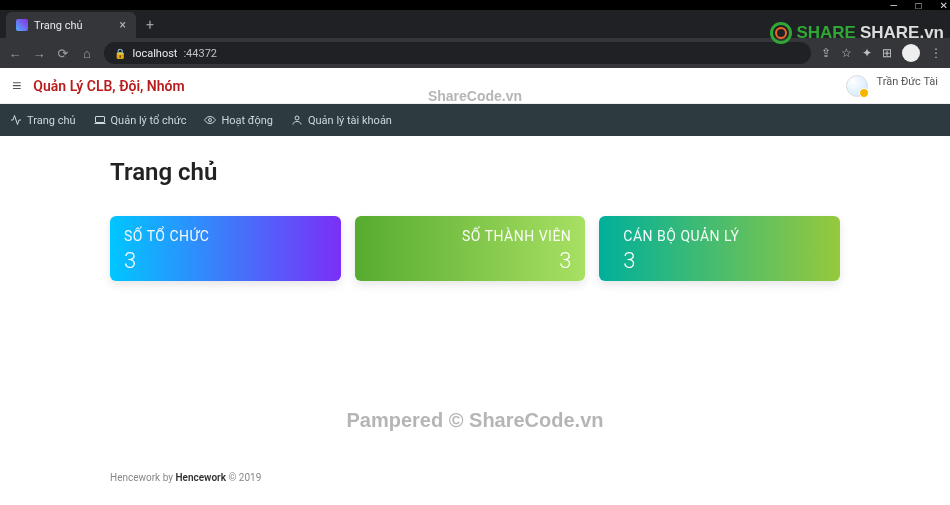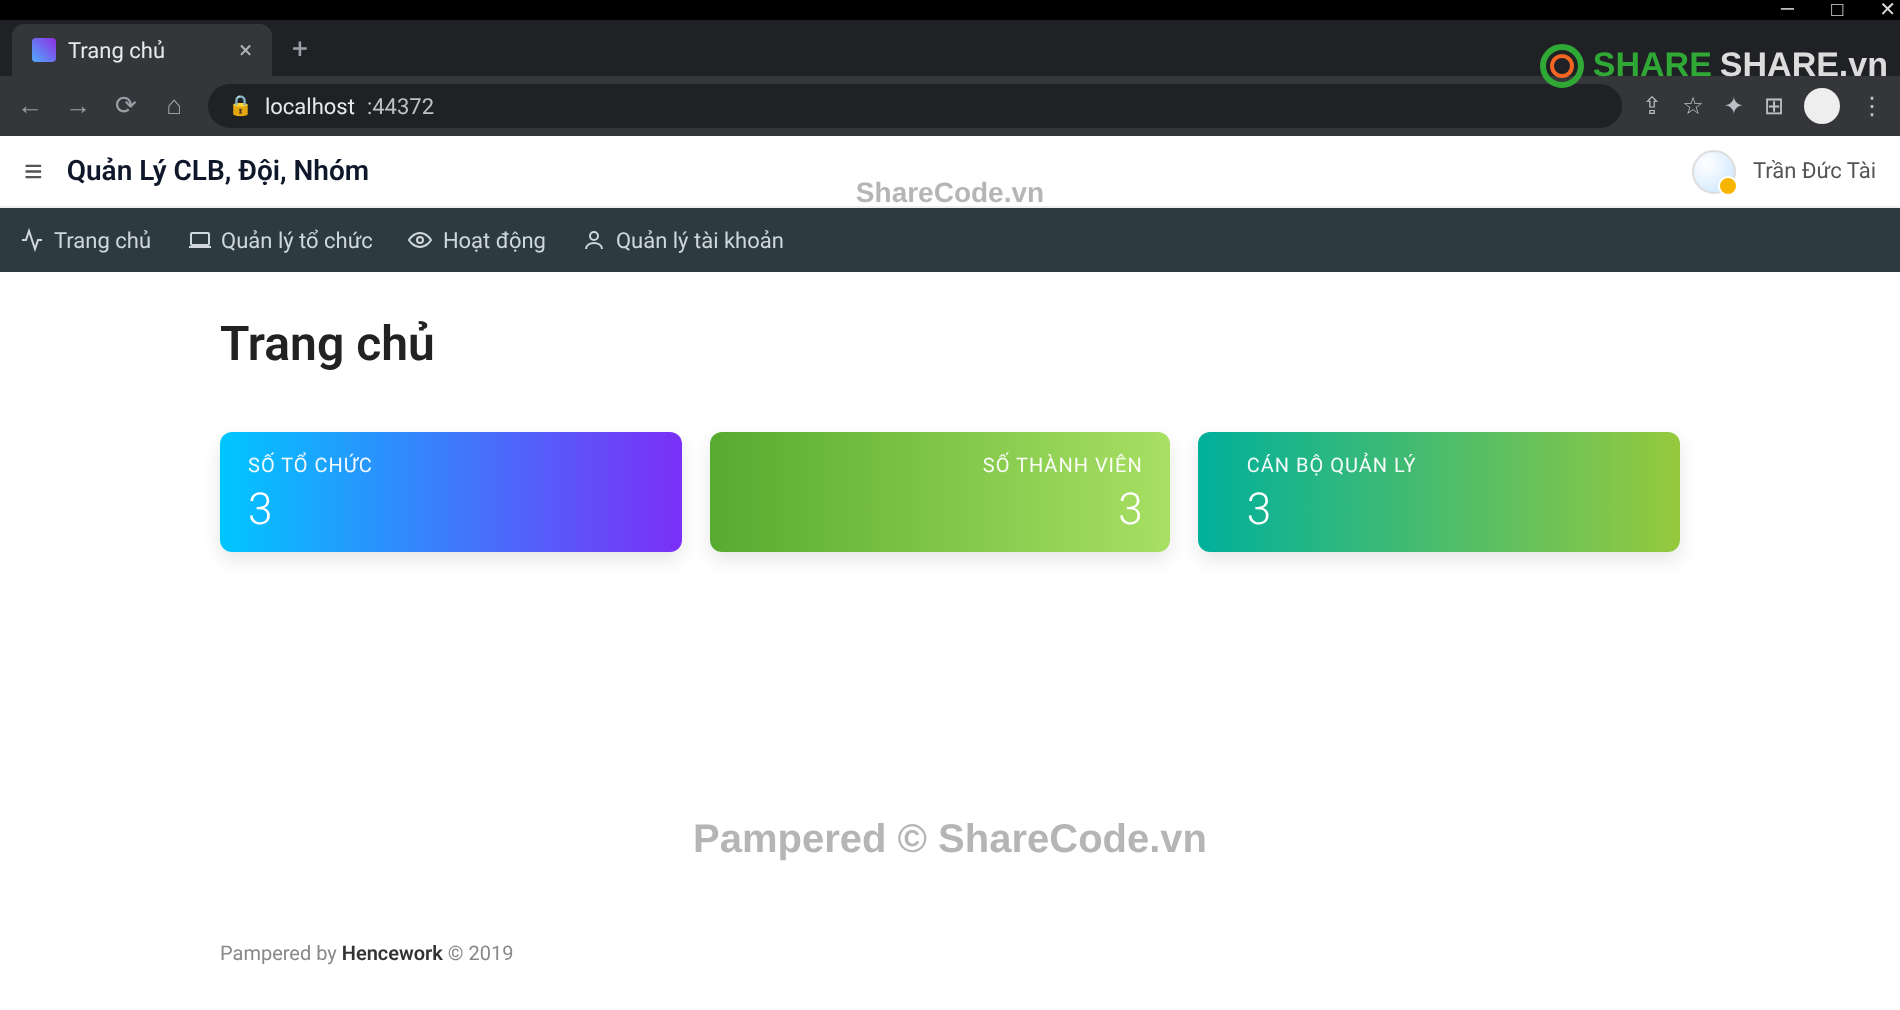--- a/index.html
+++ b/index.html
@@ -101,26 +101,25 @@
     padding: 0 12px;
     gap: 12px;
     border-bottom: 1px solid #eee;
   }
   .hamburger {
     font-size:16px; color:#555;
   }
   .app-title {
     font-weight:600;
     font-size:14px;
-    color:#0f172a;
+    color:#b91c1c;
   }
   .user-area {
     margin-left:auto;
     display:flex;
-    align-items:center;
     gap:8px;
     font-size:11px;
     color:#555;
   }
   .user-avatar {
     width:22px;height:22px;border-radius:50%;
     background: radial-gradient(circle at 30% 30%, #fff, #c9e4ff);
     border:1px solid #ddd;
     position:relative;
   }
@@ -161,21 +160,21 @@
   }
   .card {
     flex:1;
     border-radius:6px;
     padding: 12px 14px 8px 14px;
     color:#fff;
     min-height: 60px;
     box-shadow: 0 4px 10px rgba(0,0,0,0.1);
     position:relative;
   }
-  .card-label { font-size:10px; letter-spacing:.5px; opacity:.95; text-transform:uppercase;}
+  .card-label { font-size:14px; letter-spacing:.5px; opacity:.95; text-transform:uppercase;}
   .card-value { font-size:22px; font-weight:300; margin-top:4px;}
   .c1 { background: linear-gradient(90deg,#00c6ff,#7b2ff7); }
   .c2 { background: linear-gradient(90deg,#56ab2f,#a8e063); text-align: right; }
   .c3 { background: linear-gradient(90deg,#c6247a,#e8c547); }
   .c4 { background: linear-gradient(90deg,#00b09b,#96c93d); padding-left: 24px; }
 
   .footer {
     position:absolute;
     bottom:22px;left:110px;
     font-size:10px;color:#888;
@@ -307,21 +306,21 @@
         <div class="card-label">SỐ THÀNH VIÊN</div>
         <div class="card-value">3</div>
       </div>
       <div class="card c4">
         <div class="card-label">CÁN BỘ QUẢN LÝ</div>
         <div class="card-value">3</div>
       </div>
     </div>
 
     <div class="footer">
-      <span>Pampered by </span><b>Hencework</b><span> © 2019</span>
+      <span>Hencework by </span><b>Hencework</b><span> © 2019</span>
     </div>
   </div>
 
 </div>
 
 <div class="wm-top">
   <span class="ring"></span>
   <span class="t1">SHARE</span>
     <span class="t2">SHARE.vn</span>
 </div>

